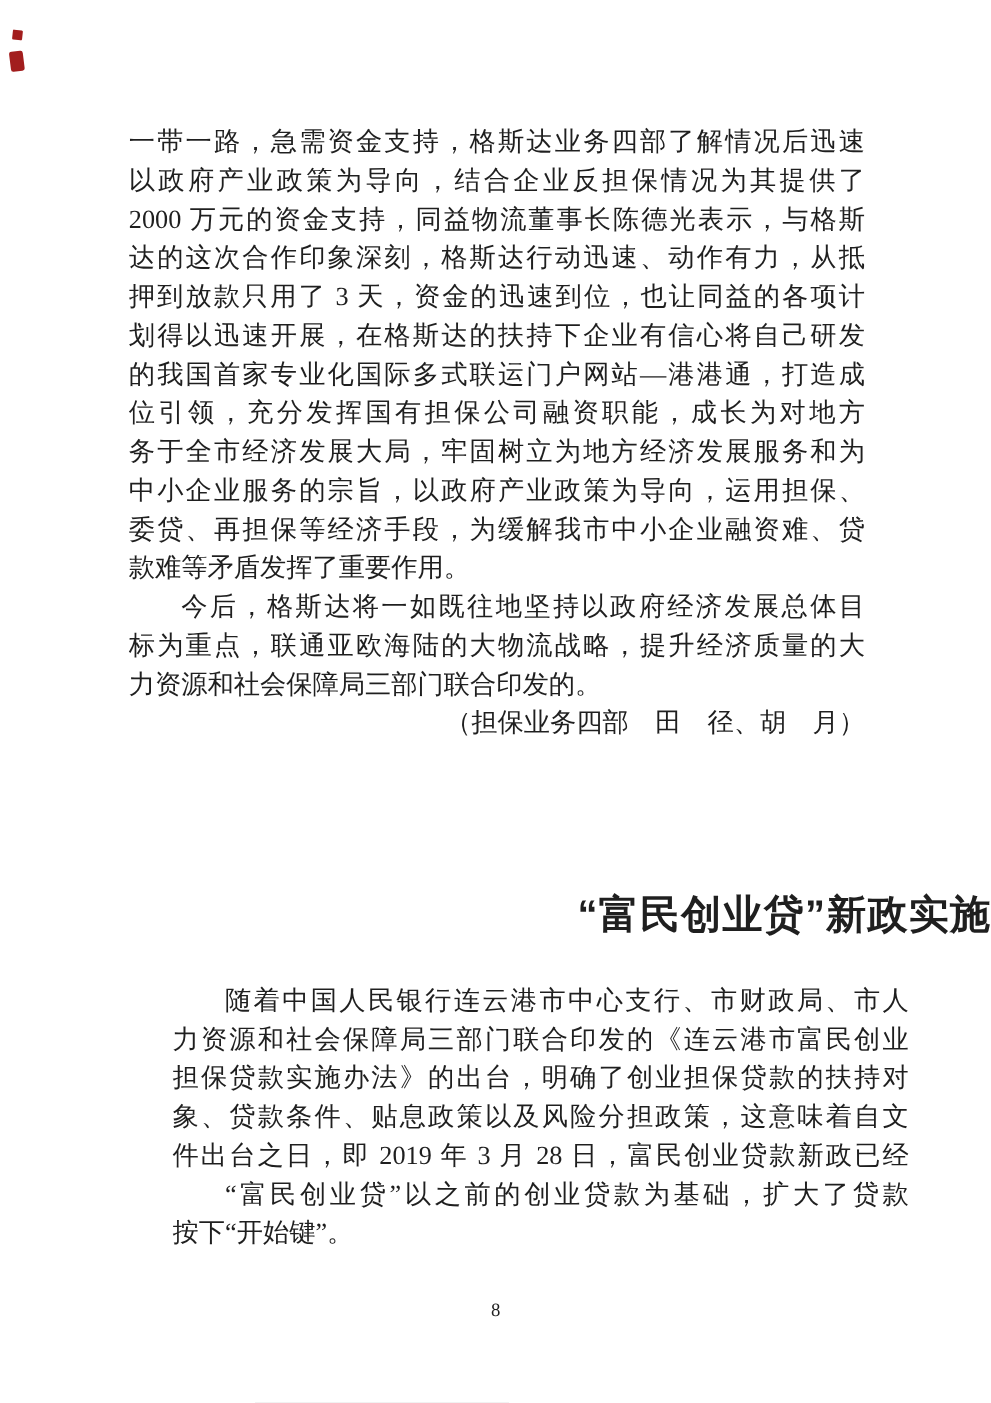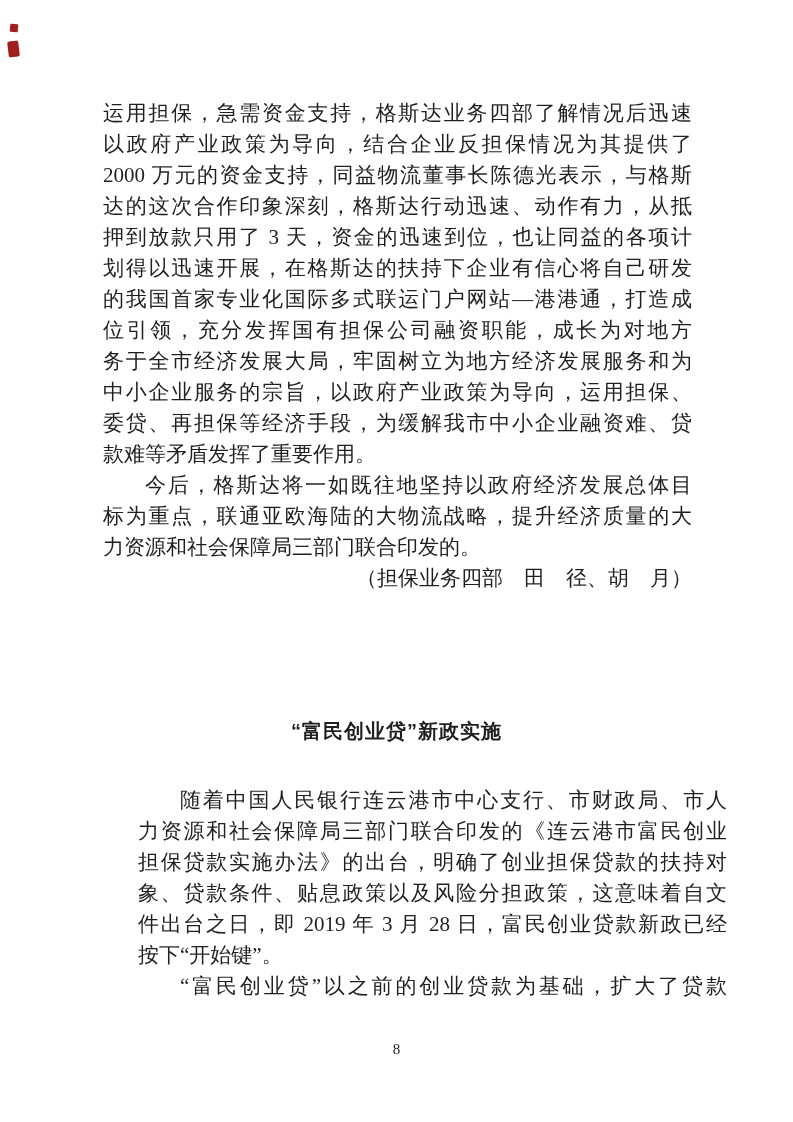--- a/index.html
+++ b/index.html
@@ -37,24 +37,24 @@
   .line.last { text-align-last: left; }
   .byline {
     text-align: right;
     height: 31px;
   }
   .article-title {
     position: absolute;
     top: 708px;
     left: 0;
     width: 793px;
-    text-align: center;
+    text-align: right;
     font-family: "Liberation Sans", "DejaVu Sans", sans-serif;
     font-weight: 700;
-    font-size: 20px;
+    font-size: 32px;
     line-height: 46px;
     letter-spacing: 1px;
   }
   .page-number {
     position: absolute;
     top: 1040px;
     left: 0;
     width: 793px;
     text-align: center;
     font-size: 15px;
@@ -78,21 +78,21 @@
 </head>
 <body>
 
 <div class="page">
 
   <div class="ink-mark small"></div>
   <div class="ink-mark large"></div>
 
   <div class="textblock block-a">
     <div>
-        <div class="line">运用担保，急需资金支持，格斯达业务四部了解情况后迅速</div>
+        <div class="line">一带一路，急需资金支持，格斯达业务四部了解情况后迅速</div>
         <div class="line">以政府产业政策为导向，结合企业反担保情况为其提供了</div>
         <div class="line">2000 万元的资金支持，同益物流董事长陈德光表示，与格斯</div>
         <div class="line">达的这次合作印象深刻，格斯达行动迅速、动作有力，从抵</div>
         <div class="line">押到放款只用了 3 天，资金的迅速到位，也让同益的各项计</div>
         <div class="line">划得以迅速开展，在格斯达的扶持下企业有信心将自己研发</div>
         <div class="line">的我国首家专业化国际多式联运门户网站—港港通，打造成</div>
         <div class="line">位引领，充分发挥国有担保公司融资职能，成长为对地方</div>
         <div class="line">务于全市经济发展大局，牢固树立为地方经济发展服务和为</div>
         <div class="line">中小企业服务的宗旨，以政府产业政策为导向，运用担保、</div>
         <div class="line">委贷、再担保等经济手段，为缓解我市中小企业融资难、贷</div>
@@ -106,20 +106,20 @@
 
   <div class="article-title">“富民创业贷”新政实施</div>
 
   <div class="textblock block-b">
     <div>
         <div class="line indent">随着中国人民银行连云港市中心支行、市财政局、市人</div>
         <div class="line">力资源和社会保障局三部门联合印发的《连云港市富民创业</div>
         <div class="line">担保贷款实施办法》的出台，明确了创业担保贷款的扶持对</div>
         <div class="line">象、贷款条件、贴息政策以及风险分担政策，这意味着自文</div>
         <div class="line">件出台之日，即 2019 年 3 月 28 日，富民创业贷款新政已经</div>
+        <div class="line indent">“富民创业贷”以之前的创业贷款为基础，扩大了贷款</div>
         <div class="line last">按下“开始键”。</div>
-        <div class="line indent">“富民创业贷”以之前的创业贷款为基础，扩大了贷款</div>
       </div>
   </div>
 
   <div class="page-number">8</div>
 
 </div>
 
 </body></html>

